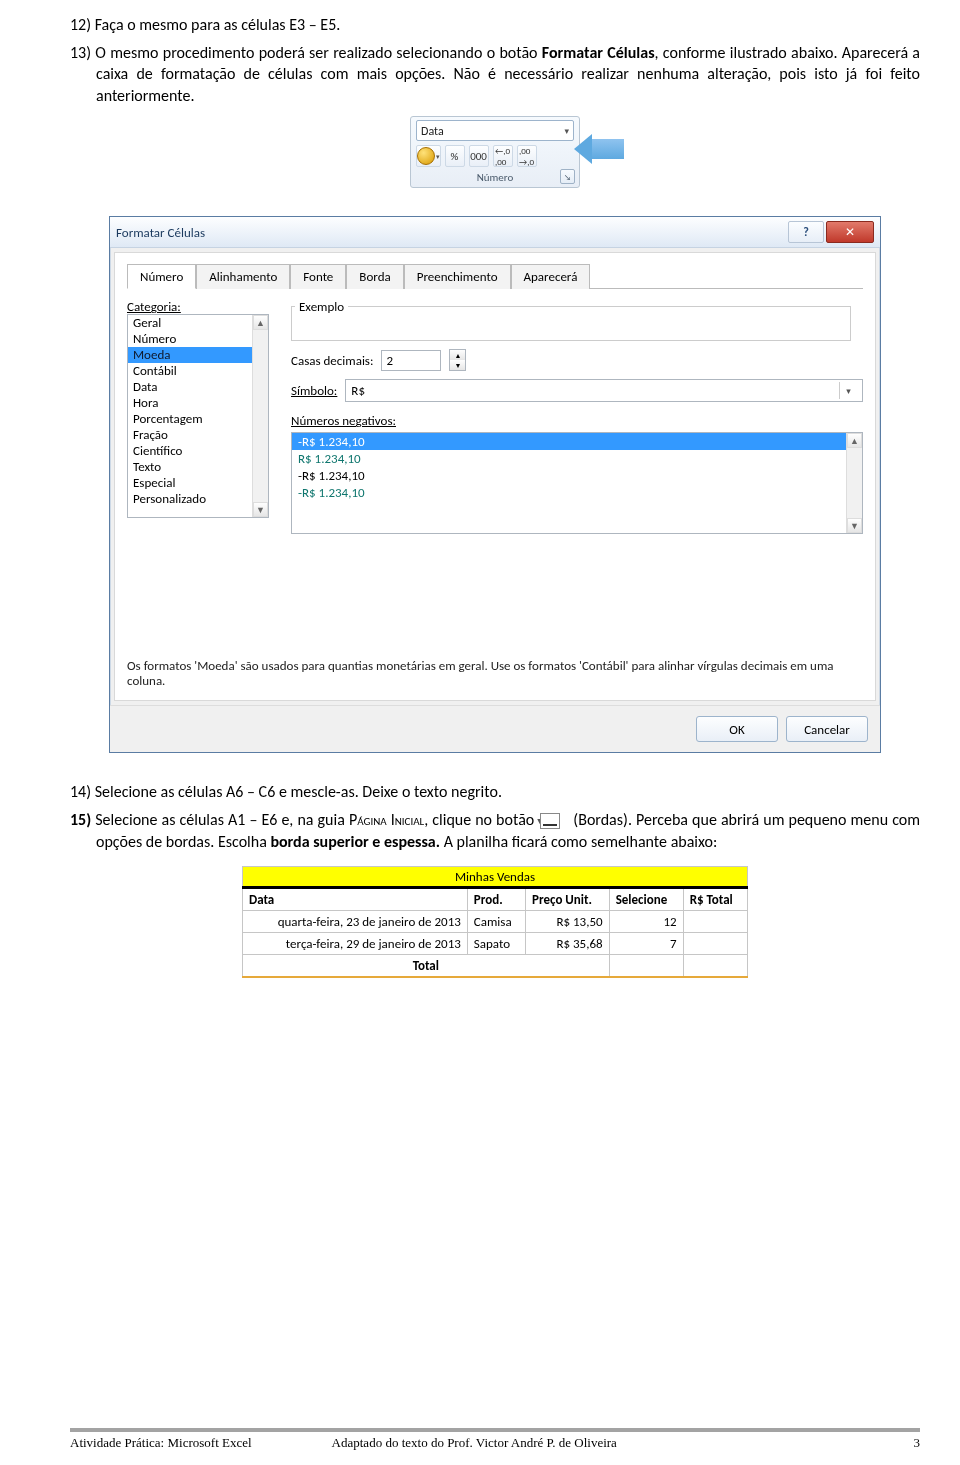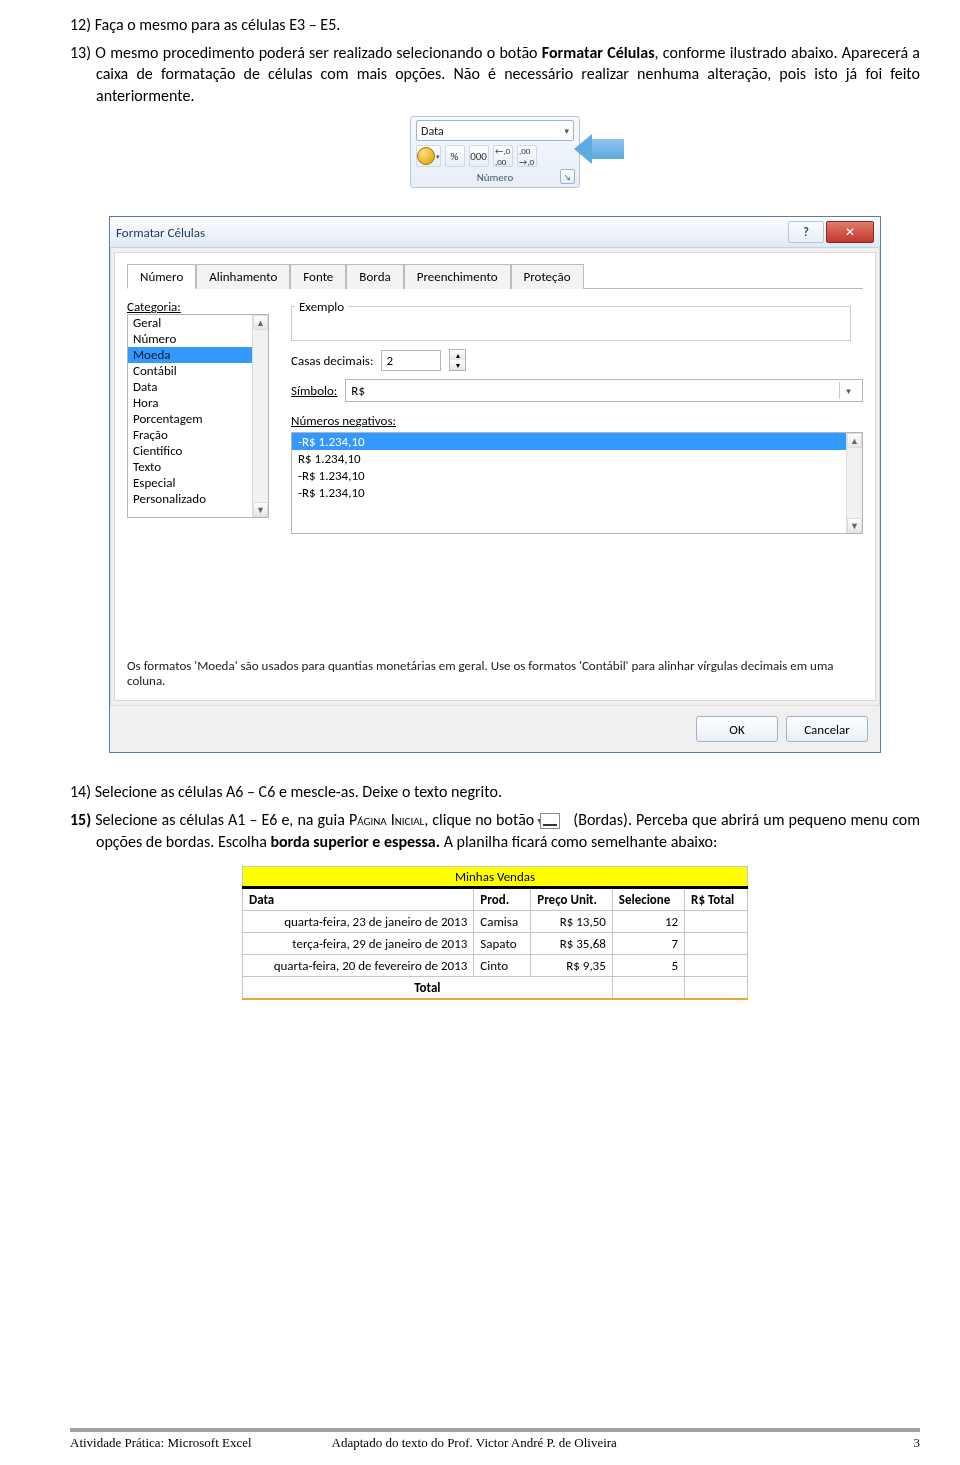--- a/index.html
+++ b/index.html
@@ -51,21 +51,21 @@
   .rightcol{flex:1;}
   .fieldrow{display:flex;align-items:center;margin:8px 0;font-size:13px;gap:8px;}
   .txt-input{width:50px;height:19px;border:1px solid #aeb6bf;padding:0 4px;font-size:13px;display:flex;align-items:center;background:#fff;}
   .spinner{display:flex;flex-direction:column;border:1px solid #aeb6bf;}
   .spinbtn{width:15px;height:10px;font-size:7px;display:flex;align-items:center;justify-content:center;background:linear-gradient(#fefefe,#e6e6e6);}
   .combo-wide{flex:1;height:21px;border:1px solid #aeb6bf;display:flex;align-items:center;padding:0 5px;font-size:13px;background:#fff;}
   .combo-wide .chev2{margin-left:auto;width:17px;height:17px;border-left:1px solid #ccc;display:flex;align-items:center;justify-content:center;font-size:9px;color:#555;}
   .neglist{border:1px solid #aeb6bf;height:100px;margin-top:3px;font-size:13px;position:relative;}
   .negitem{padding:0 6px;line-height:17px;}
   .negitem.selected{background:#3399ff;color:#fff;}
-  .red{color:#000000;}
+  .red{color:#0f766e;}
   .neg-scroll{position:absolute;right:0;top:0;bottom:0;width:15px;background:#f1f1f1;border-left:1px solid #ddd;display:flex;flex-direction:column;justify-content:space-between;}
   .spacer-filler{height:110px;}
   .dlg-hint{font-size:13px;margin:14px 0 4px 0;color:#222;}
   .dlg-btnrow{display:flex;justify-content:flex-end;gap:8px;padding:10px 12px;background:#f0f0f0;border-top:1px solid #ddd;}
   .dlgbtn{min-width:80px;height:24px;border:1px solid #9db4cc;background:linear-gradient(#fdfeff,#e9eff7);border-radius:3px;font-size:13px;display:flex;align-items:center;justify-content:center;}
 
   .para-block{margin-top:28px;}
   .borders-icon{display:inline-flex;align-items:center;vertical-align:middle;width:18px;height:14px;border:1px solid #888;margin:0 2px;background:#fff;position:relative;}
   .borders-icon::before{content:"";position:absolute;left:2px;right:2px;bottom:2px;border-bottom:2px solid #333;}
   .borders-chev{display:inline-block;font-size:10px;color:#555;vertical-align:middle;margin:0 6px 0 1px;}
@@ -140,21 +140,21 @@
           <span>✕</span>
         </div>
   </div>
   <div class="dlg-body">
     <div class="tabs">
       <div class="tab active">Número</div>
       <div class="tab">Alinhamento</div>
       <div class="tab">Fonte</div>
       <div class="tab">Borda</div>
       <div class="tab">Preenchimento</div>
-      <div class="tab">Proteção</div>
+      <div class="tab">Aparecerá</div>
     </div>
     <div class="dlg-cols">
       <div class="leftcol">
         <div class="lbl">Categoria:</div>
         <div class="listbox">
           <div class="listitems">
             <div class="li">Geral</div>
             <div class="li">Número</div>
             <div class="li selected">Moeda</div>
             <div class="li">Contábil</div>
@@ -245,27 +245,20 @@
         <td class="num">12</td>
         <td></td>
       </tr>
       <tr>
         <td class="num">terça-feira, 29 de janeiro de 2013</td>
         <td>Sapato</td>
         <td class="num">R$ 35,68</td>
         <td class="num">7</td>
         <td></td>
       </tr>
-      <tr>
-        <td class="num">quarta-feira, 20 de fevereiro de 2013</td>
-        <td>Cinto</td>
-        <td class="num">R$ 9,35</td>
-        <td class="num">5</td>
-        <td></td>
-      </tr>
       <tr class="totalrow">
         <td colspan="3" class="totalcell">Total</td>
         <td></td>
         <td></td>
       </tr>
     </tbody>
   </table>
 </div>
 
 <div class="footer">

